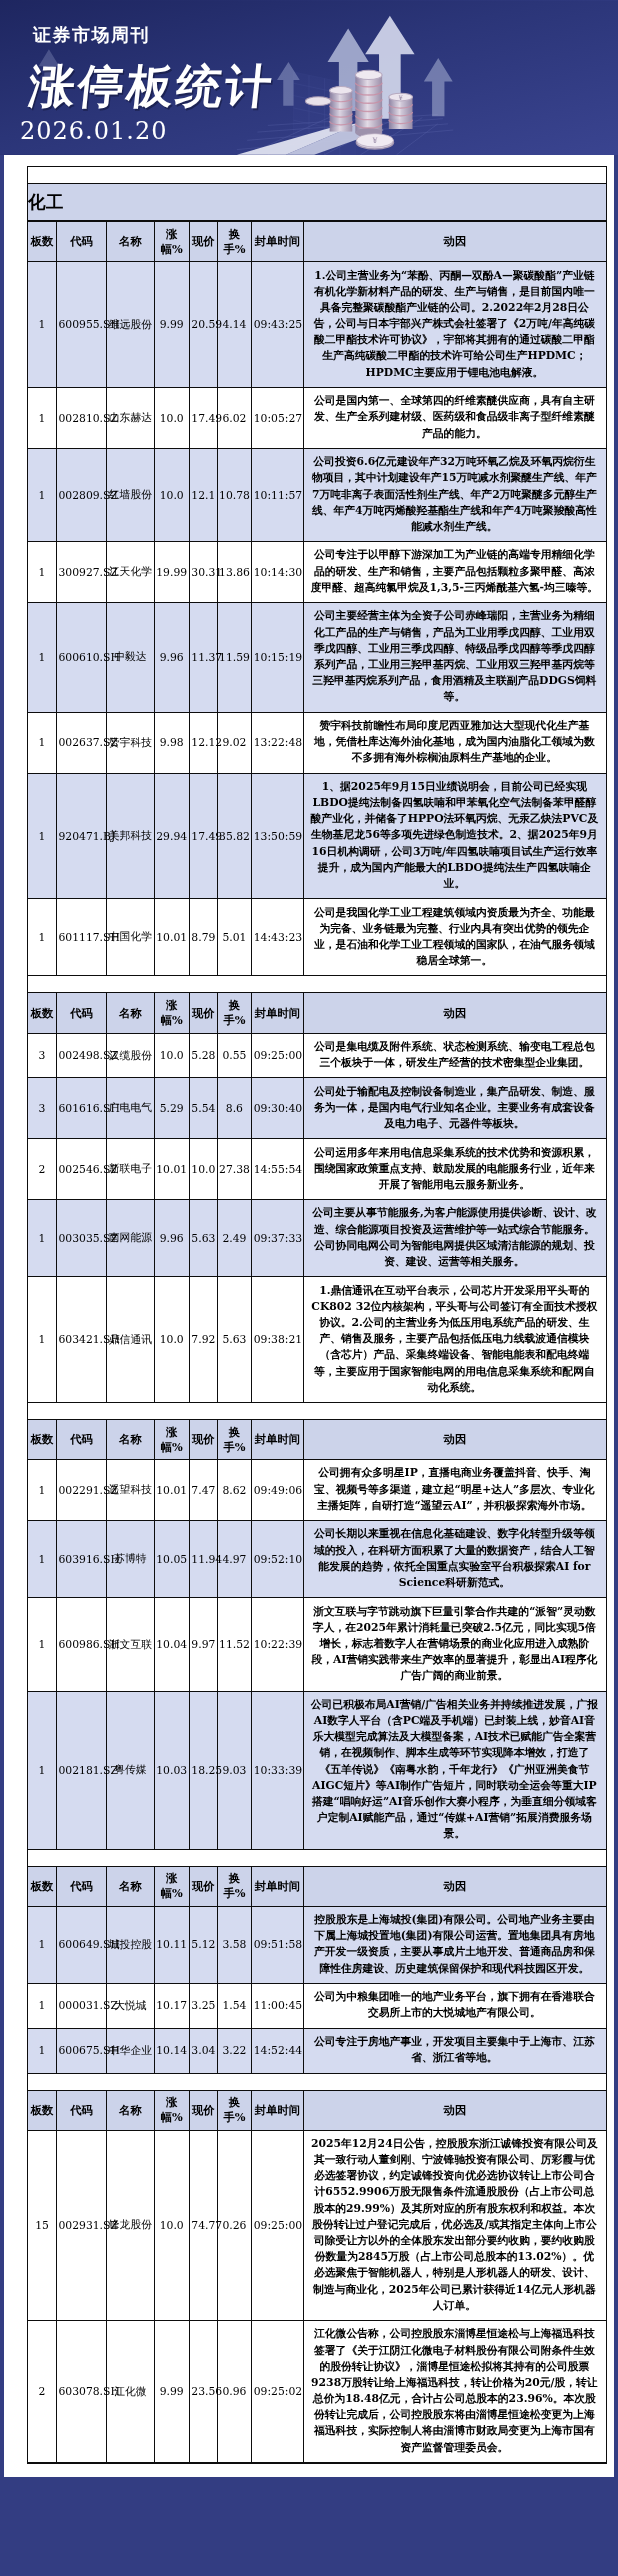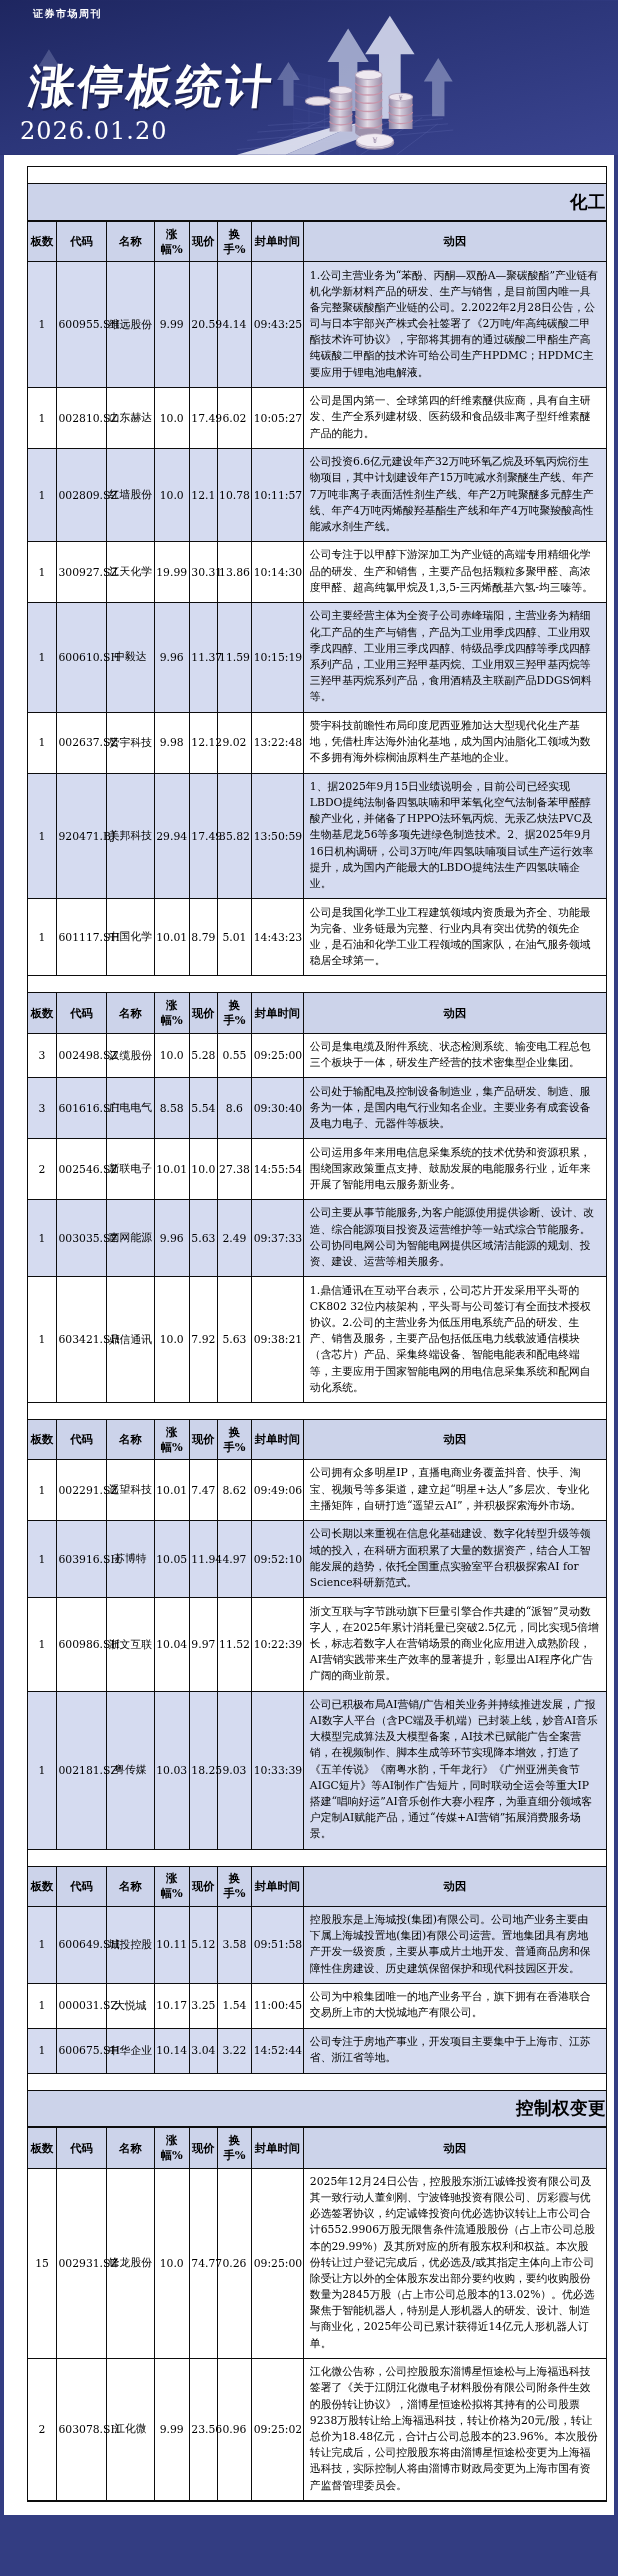--- a/index.html
+++ b/index.html
@@ -9,41 +9,41 @@
   html,body{margin:0;padding:0;}
   body{
     width:618px; min-height:3213px; background:var(--navy);
     font-family:"DejaVu Serif","Liberation Serif",serif;
     -webkit-font-smoothing:antialiased;
   }
   
   .banner{position:relative; height:155px; overflow:hidden;
     background:linear-gradient(118deg,#1f2760 0%,#2a3374 38%,#333d85 70%,#3a4490 100%);}
   .banner svg{position:absolute; inset:0;}
-  .brand{position:absolute; left:33px; top:7px; color:#fff; font-size:10px; font-weight:bold;
+  .brand{position:absolute; left:33px; top:23px; color:#fff; font-size:18px; font-weight:bold;
     letter-spacing:1.5px; font-family:Liberation Sans, sans-serif;}
   .big-title{position:absolute; left:29px; top:56px; color:#fff; font-size:46px; font-weight:bold;
     letter-spacing:3.1px; transform:skewX(-6deg); font-family:"DejaVu Sans","Liberation Sans",sans-serif;
     text-shadow:1.5px 1.5px 0 rgba(10,14,40,.45);}
   .date{position:absolute; left:20px; top:117px; color:#fff; font-size:24px; letter-spacing:1px;}
   
   .card{margin:0 4.1px; background:#fff; padding:11.3px 0 13.4px;}
   .frame{width:578px; margin:0 auto 0 23px; border:1.5px solid var(--line); background:#fff;}
   .gap{height:16px; background:#fff;}
   .sec-title{background:var(--band); border-top:1px solid var(--line); border-bottom:1px solid var(--line);
-    text-align:right; font-size:17.5px; font-weight:bold; padding:5.7px 0 6.2px; letter-spacing:0.5px;}
+    text-align:left; font-size:17.5px; font-weight:bold; padding:5.7px 0 6.2px; letter-spacing:0.5px;}
   table.grid{width:100%; border-collapse:collapse; table-layout:fixed;}
   table.grid th, table.grid td{border-left:0.5px solid var(--line); border-right:0.5px solid var(--line);
     border-top:1px solid var(--line); border-bottom:1px solid var(--line);}
   table.grid th:first-child, table.grid td:first-child{border-left:none;}
   table.grid th:last-child, table.grid td:last-child{border-right:none;}
   table.grid th{background:var(--band); font-size:11.3px; font-weight:bold; padding:4.6px 1px;}
   table.grid td{font-size:10.8px; text-align:center; padding:3.1px 1.5px; background:#fff;}
   table.grid tr.shaded td{background:var(--shade);}
-  table.grid td.desc{text-align:left; padding:5.2px 7.2px 6.2px 6.2px; line-height:1.5; text-justify:inter-ideograph;}
+  table.grid td.desc{text-align:center; padding:5.2px 7.2px 6.2px 6.2px; line-height:1.5; text-justify:inter-ideograph;font-weight:bold;}
   .c-boards{width:4.9%} .c-code{width:8.7%} .c-name{width:8.2%} .c-pct{width:6.1%}
   .c-price{width:4.8%} .c-turn{width:6.0%} .c-time{width:8.9%} .c-reason{width:52.4%}
 </style>
 </head>
 <body>
 
 <div class="banner">
   <svg width="618" height="155" viewBox="0 0 1200 300">
     <defs>
       <linearGradient id="bg" x1="0" y1="0" x2="1" y2="1">
@@ -255,21 +255,21 @@
             <td>10.0</td>
             <td>5.28</td>
             <td>0.55</td>
             <td>09:25:00</td>
             <td class="desc">公司是集电缆及附件系统、状态检测系统、输变电工程总包三个板块于一体，研发生产经营的技术密集型企业集团。</td>
           </tr>
           <tr class="shaded">
             <td>3</td>
             <td>601616.SH</td>
             <td>广电电气</td>
-            <td>8.58</td>
+            <td>5.29</td>
             <td>5.54</td>
             <td>8.6</td>
             <td>09:30:40</td>
             <td class="desc">公司处于输配电及控制设备制造业，集产品研发、制造、服务为一体，是国内电气行业知名企业。主要业务有成套设备及电力电子、元器件等板块。</td>
           </tr>
           <tr>
             <td>2</td>
             <td>002546.SZ</td>
             <td>新联电子</td>
             <td>10.01</td>
@@ -418,21 +418,20 @@
             <td>中华企业</td>
             <td>10.14</td>
             <td>3.04</td>
             <td>3.22</td>
             <td>14:52:44</td>
             <td class="desc">公司专注于房地产事业，开发项目主要集中于上海市、江苏省、浙江省等地。</td>
           </tr>
         </tbody>
       </table>
       <div class="gap"></div>
-      <div class="sec-title">控制权变更</div>
       <table class="grid">
         <colgroup>
           <col class="c-boards">
           <col class="c-code">
           <col class="c-name">
           <col class="c-pct">
           <col class="c-price">
           <col class="c-turn">
           <col class="c-time">
           <col class="c-reason">

